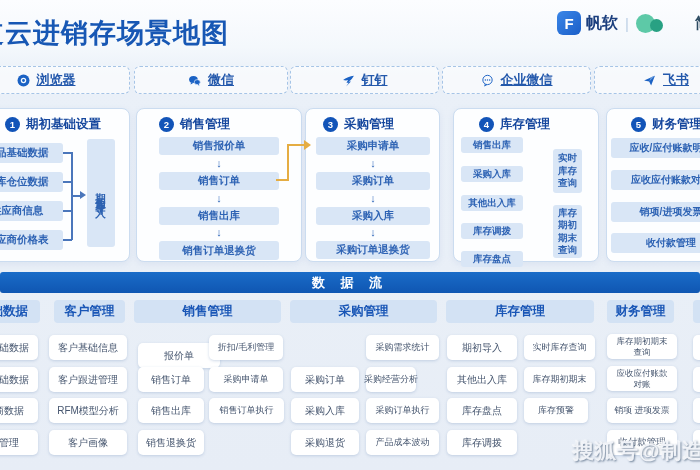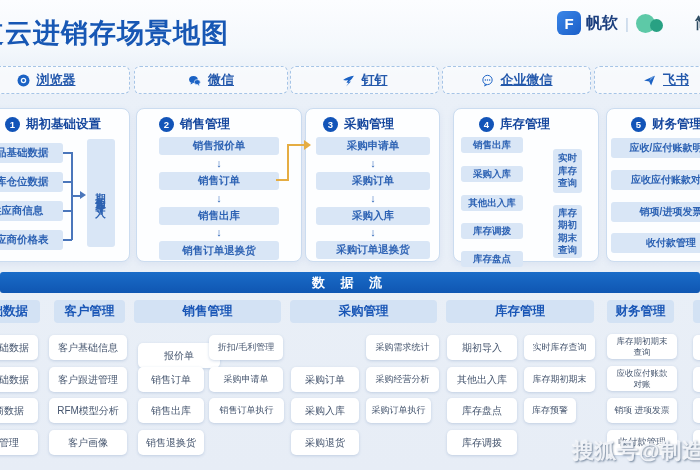--- a/index.html
+++ b/index.html
@@ -203,30 +203,31 @@
   <div class="bitem" style="left:138px;top:398px;width:66px">销售出库</div>
   <div class="bitem" style="left:138px;top:430px;width:66px">销售退换货</div>
   <div class="bitem s9" style="left:209px;top:335px;width:74px">折扣/毛利管理</div>
   <div class="bitem s9" style="left:209px;top:367px;width:74px">采购申请单</div>
   <div class="bitem s9" style="left:209px;top:398px;width:75px">销售订单执行</div>
 
   <div class="bitem" style="left:291px;top:367px;width:68px">采购订单</div>
   <div class="bitem" style="left:291px;top:398px;width:68px">采购入库</div>
   <div class="bitem" style="left:291px;top:430px;width:68px">采购退货</div>
   <div class="bitem s9" style="left:366px;top:335px;width:73px">采购需求统计</div>
-  <div class="bitem s9" style="left:366px;top:367px;width:73px">采购经营分析</div>
-  <div class="bitem s9" style="left:366px;top:398px;width:65px">采购订单执行</div>
+  <div class="bitem s9" style="left:366px;top:367px;width:50px">采购经营分析</div>
+  <div class="bitem s9" style="left:366px;top:398px;width:73px">采购订单执行</div>
+  <div class="bitem s9" style="left:366px;top:430px;width:73px">产品成本波动</div>
 
   <div class="bitem" style="left:447px;top:335px;width:70px">期初导入</div>
   <div class="bitem" style="left:447px;top:367px;width:70px">其他出入库</div>
   <div class="bitem" style="left:447px;top:398px;width:70px">库存盘点</div>
   <div class="bitem" style="left:447px;top:430px;width:70px">库存调拨</div>
   <div class="bitem s9" style="left:524px;top:335px;width:71px">实时库存查询</div>
   <div class="bitem s9" style="left:524px;top:367px;width:71px">库存期初期末</div>
-  <div class="bitem s9" style="left:524px;top:398px;width:52px">库存预警</div>
+  <div class="bitem s9" style="left:524px;top:398px;width:64px">库存预警</div>
 
   <div class="bitem two" style="left:607px;top:334px;width:70px">库存期初期末查询</div>
   <div class="bitem two" style="left:607px;top:366px;width:70px">应收应付账款对账</div>
   <div class="bitem" style="left:607px;top:398px;width:70px;font-size:8.8px">销项 进项发票</div>
   <div class="bitem" style="left:607px;top:430px;width:70px;font-size:9.5px">收付款管理</div>
 
   <div class="bitem" style="left:693px;top:335px;width:60px"></div>
   <div class="bitem" style="left:693px;top:367px;width:60px"></div>
   <div class="bitem" style="left:693px;top:398px;width:60px"></div>
   <div class="bitem" style="left:693px;top:430px;width:60px"></div>

